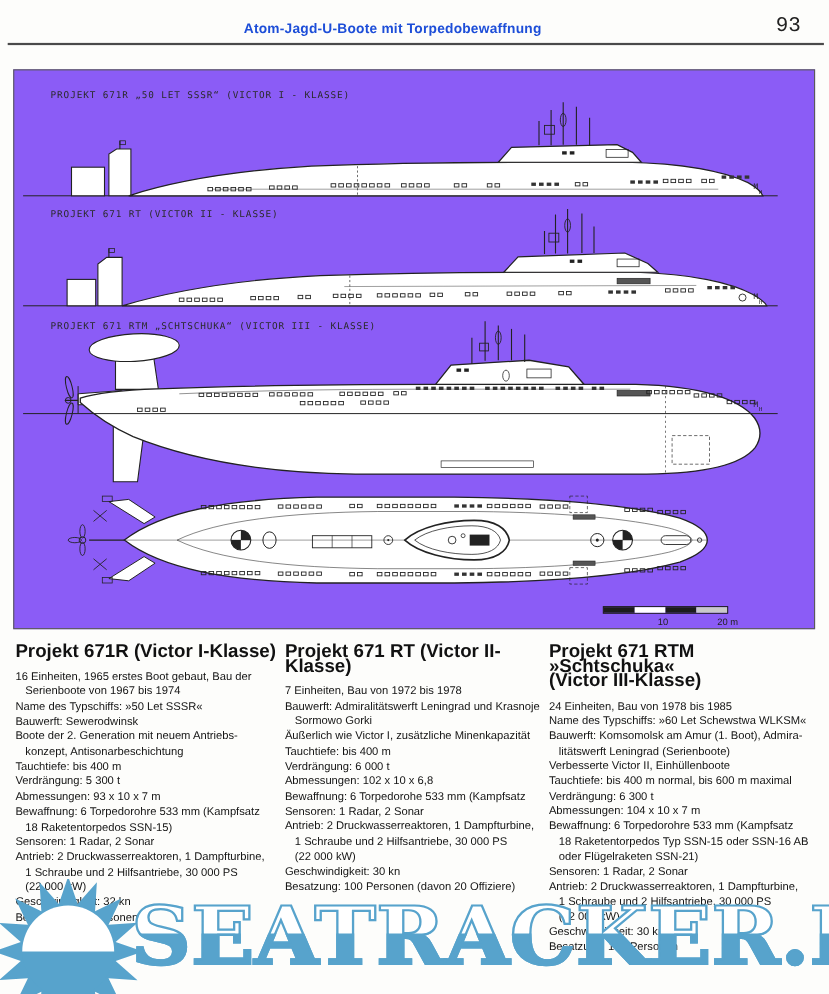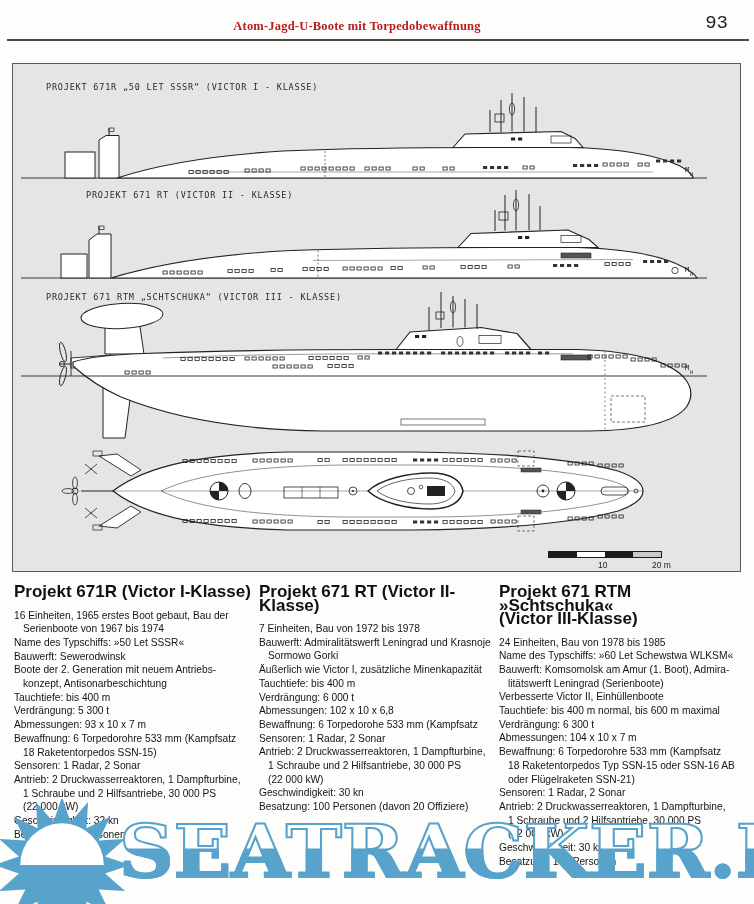--- a/index.html
+++ b/index.html
@@ -1,29 +1,29 @@
 <!DOCTYPE html>
 <html style="--wm: #57a3cc;"><head>
 <meta charset="utf-8">
 <style>
   html,body{margin:0;padding:0;background:#e8e8e6;}
   .page{position:relative;width:754px;height:904px;background:#fdfdfb;overflow:hidden;
         font-family:"Liberation Sans",sans-serif;color:#161616;}
   
   .hdr-title{position:absolute;top:19px;left:0;right:40px;text-align:center;
-             font-weight:bold;font-size:12.5px;letter-spacing:.2px;color:#b91c1c;font-family:Liberation Serif, serif;}
+             font-weight:bold;font-size:12.5px;letter-spacing:.2px;color:#1d4ed8;}
   .pageno{position:absolute;top:12px;right:26px;font-family:Liberation Mono, monospace;
           font-size:19px;color:#222;}
   .hdr-rule{position:absolute;top:39px;left:7px;right:5px;height:2px;background:#4a4a4a;}
   
   .figure{position:absolute;left:12px;top:63px;width:727px;height:507px;
-          border:1px solid #5a5a5a;background:#e5e5e5;}
+          border:1px solid #5a5a5a;background:#8b5cf6;}
   .fig-label{position:absolute;font-family:"DejaVu Sans Mono",monospace;font-size:8.5px;
              letter-spacing:.8px;color:#2a2a2a;white-space:nowrap;}
-  .lbl1{left:33px;top:18px;} .lbl2{left:33px;top:126px;margin-left:40px;} .lbl3{left:33px;top:228px;text-align:center;}
+  .lbl1{left:33px;top:18px;} .lbl2{left:33px;top:126px;} .lbl3{left:33px;top:228px;text-align:center;}
   .fig-svg{position:absolute;left:0;top:0;}
   
   .scalebar{position:absolute;left:535px;top:487px;width:150px;}
   .segs{display:flex;width:112px;height:5px;border:1px solid #1c1c1c;}
   .segs span{flex:1;}
   .sg-d{background:#1c1c1c;} .sg-l{background:#fff;} .sg-g{background:#c9c9c9;}
   .sc-labels{position:relative;height:12px;font-size:8.5px;color:#222;}
   .sc-10{position:absolute;left:50px;top:2px;} .sc-20{position:absolute;left:104px;top:2px;white-space:nowrap;}
   
   .cols{position:absolute;top:585px;left:0;width:754px;}

